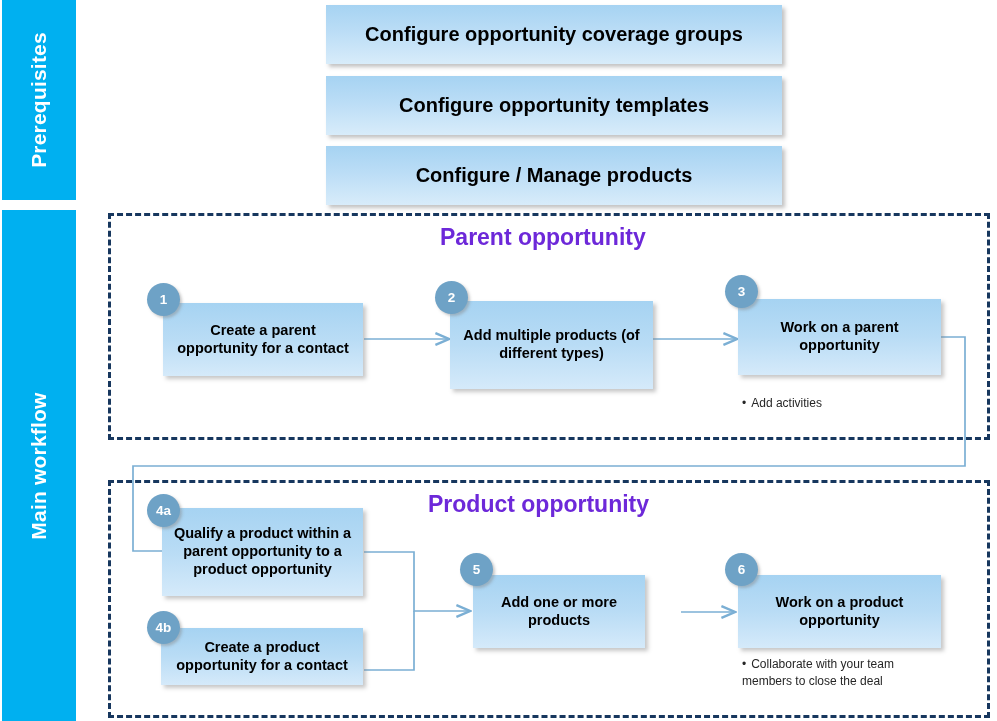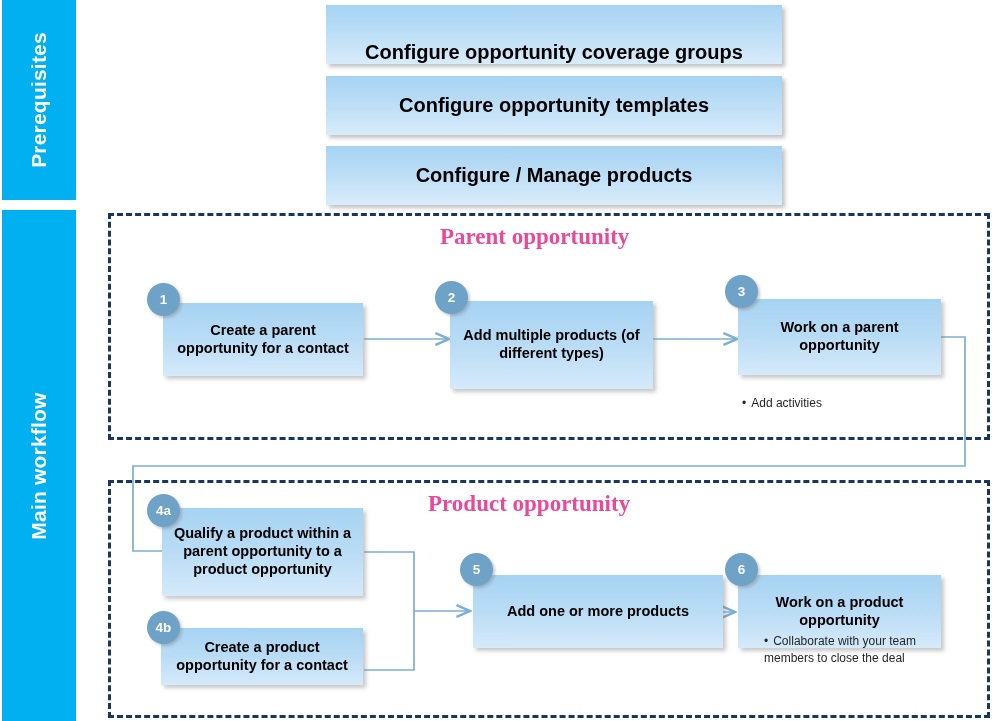--- a/index.html
+++ b/index.html
@@ -49,41 +49,40 @@
     align-items: center;
     justify-content: center;
     text-align: center;
   }
   .prereq-label {
     font-weight: bold;
     font-size: 20px;
     color: #000000;
     line-height: 1.15;
   }
-  #prereq-0 { top: 5px; align-items: flex-end; }
+  #prereq-0 { top: 5px; }
   #prereq-1 { top: 76px; }
   #prereq-2 { top: 146px; }
 
   
   .group-box {
     position: absolute;
     border: 3px dashed #17375E;
     box-sizing: border-box;
     background: transparent;
   }
   #group-parent  { left: 108px; top: 213px; width: 882px; height: 227px; }
   #group-product { left: 108px; top: 480px; width: 882px; height: 238px; }
 
   .group-title {
     position: absolute;
     font-weight: bold;
     font-size: 23px;
-    color: #ec4899;
+    color: #6d28d9;
     white-space: nowrap;
-    font-family: Liberation Serif, serif;
   }
   #title-parent  { left: 440px; top: 224px; }
   #title-product { left: 428px; top: 491px; }
 
   
   .step-box {
     position: absolute;
     background: linear-gradient(to bottom, #A6D3F2 0%, #B9DCF5 50%, #D5EAFA 100%);
     box-shadow: 3px 3px 4px rgba(130,130,130,0.45);
     display: flex;
@@ -206,26 +205,26 @@
   <div class="step-box" style="left:162px; top:508px; width:201px; height:88px;">
     <span class="step-label">Qualify a product within a parent opportunity to a product opportunity</span>
   </div>
 
   <div class="step-circle" style="left:147px; top:611px;">4b</div>
   <div class="step-box" style="left:161px; top:628px; width:202px; height:57px;">
     <span class="step-label">Create a product opportunity for a contact</span>
   </div>
 
   <div class="step-circle" style="left:460px; top:553px;">5</div>
-  <div class="step-box" style="left:473px; top:575px; width:250px; height:73px;">
+  <div class="step-box" style="left:473px; top:575px; width:172px; height:73px;">
     <span class="step-label">Add one or more products</span>
   </div>
 
   <div class="step-circle" style="left:725px; top:553px;">6</div>
   <div class="step-box" style="left:738px; top:575px; width:203px; height:73px;">
     <span class="step-label">Work on a product opportunity</span>
   </div>
 
-  <div class="note" style="left:742px; top:633px; width:182px;margin-left:22px;">
+  <div class="note" style="left:742px; top:656px; width:182px;">
     <span class="note-bullet">•</span><span>Collaborate with your team members to close the deal</span>
   </div>
 
 </div>
 
 </body></html>

